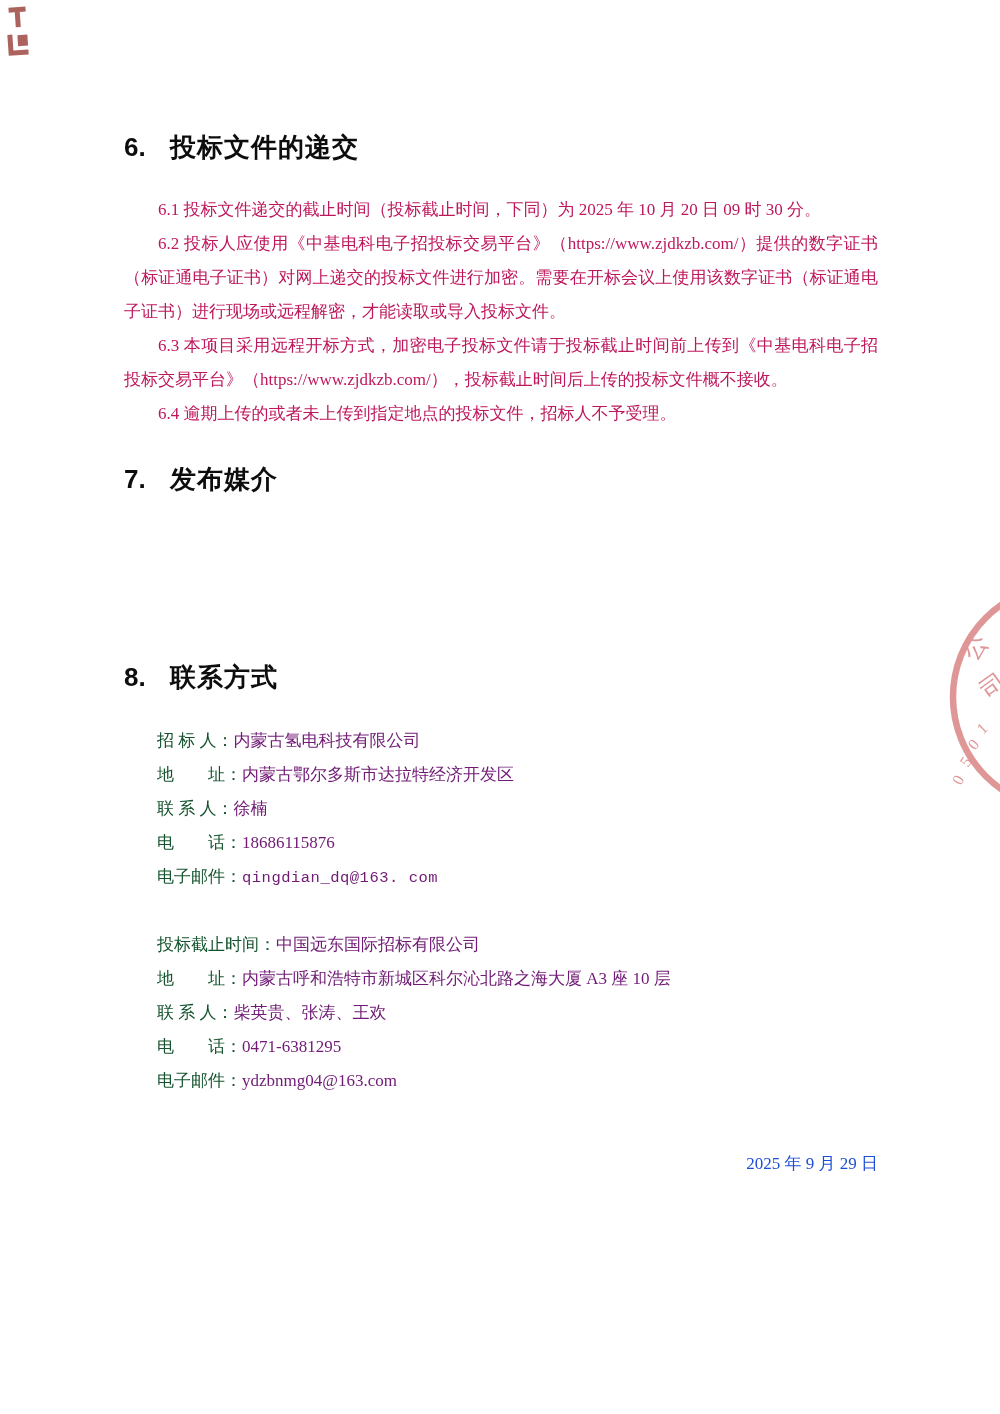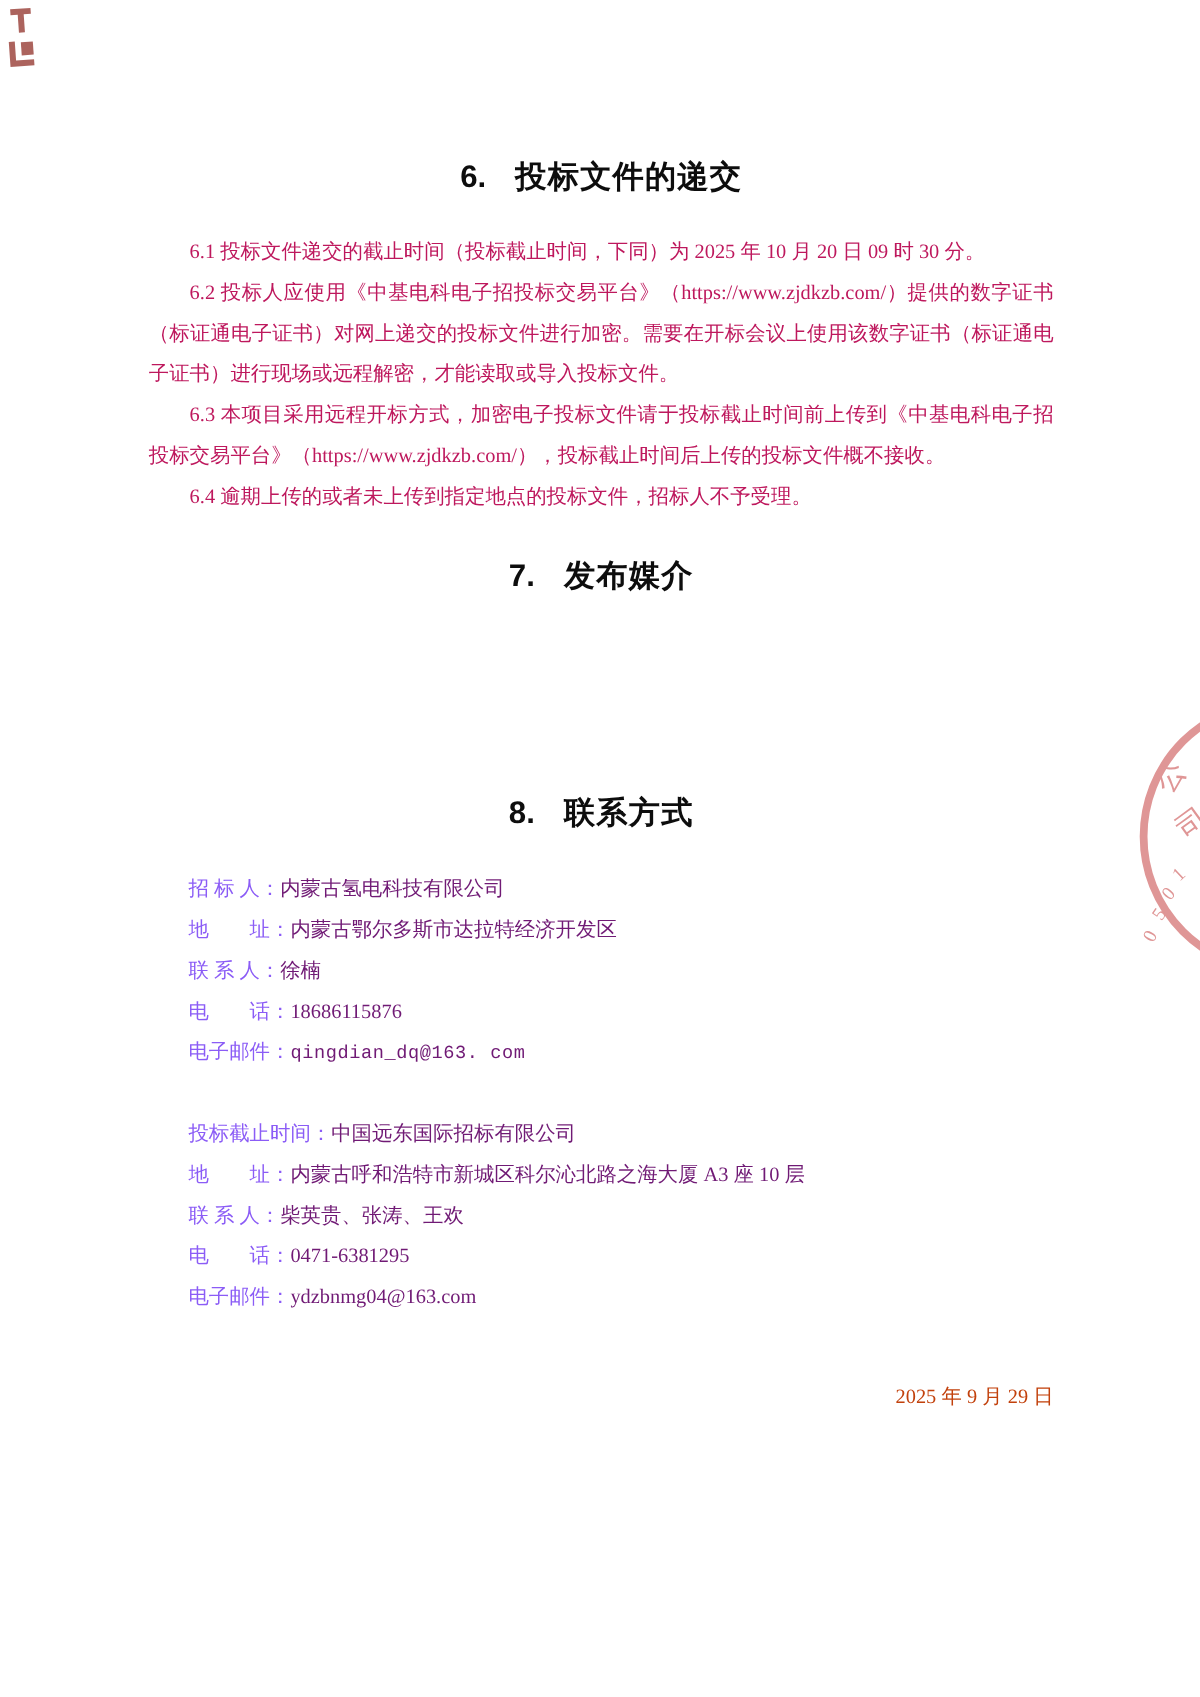--- a/index.html
+++ b/index.html
@@ -14,50 +14,49 @@
   .abs { position:absolute; left:124px; width:754px; }
 
   h2.heading {
     margin:0;
     font-family:"Liberation Sans","DejaVu Sans",sans-serif;
     font-weight:700;
     font-size:26px;
     color:#0d0d0d;
     letter-spacing:1px;
     white-space:nowrap;
-    text-align:center;
   }
   h2.heading .h-num { margin-right:16px; letter-spacing:0; }
 
   .para {
     margin:0;
     font-size:17px;
     line-height:34px;
     text-align:justify;
     text-indent:34px;
     color:#be185d;
   }
 
   .contact-block { font-size:17px; color:#1f1f1f; }
   .contact-row { line-height:34px; padding-left:33px; white-space:nowrap; }
-  .contact-row .lbl { color:#8b5cf6; }
+  .contact-row .lbl { color:#14532d; }
   .contact-row .val { color:#701a75; }
   .val.mono {
     font-family:"Liberation Mono","DejaVu Sans Mono",monospace;
     font-size:15.5px;
     letter-spacing:0.5px;
   }
 
   .doc-date {
     position:absolute;
     right:122px;
     top:1147px;
     font-size:17px;
     line-height:34px;
-    color:#c2410c;
+    color:#1d4ed8;
     text-align:right;
   }
 
   .stamp-svg, .corner-svg {
     position:absolute;
     pointer-events:none;
   }
   .stamp-svg { left:0; top:0; }
   .corner-svg { left:0; top:0; }
 </style>

